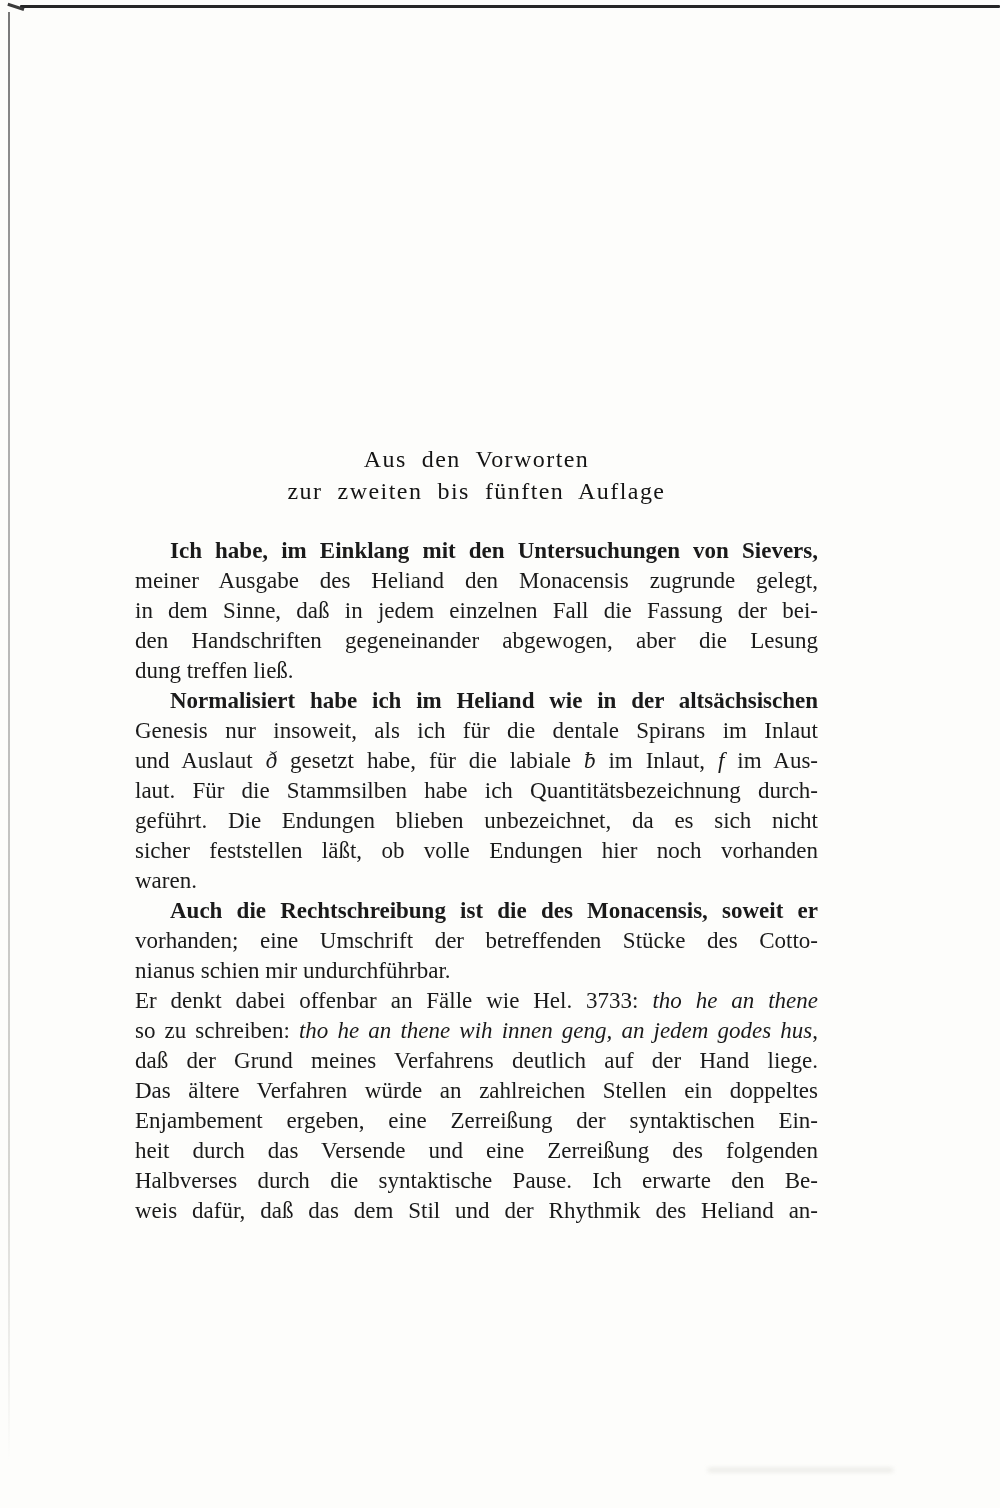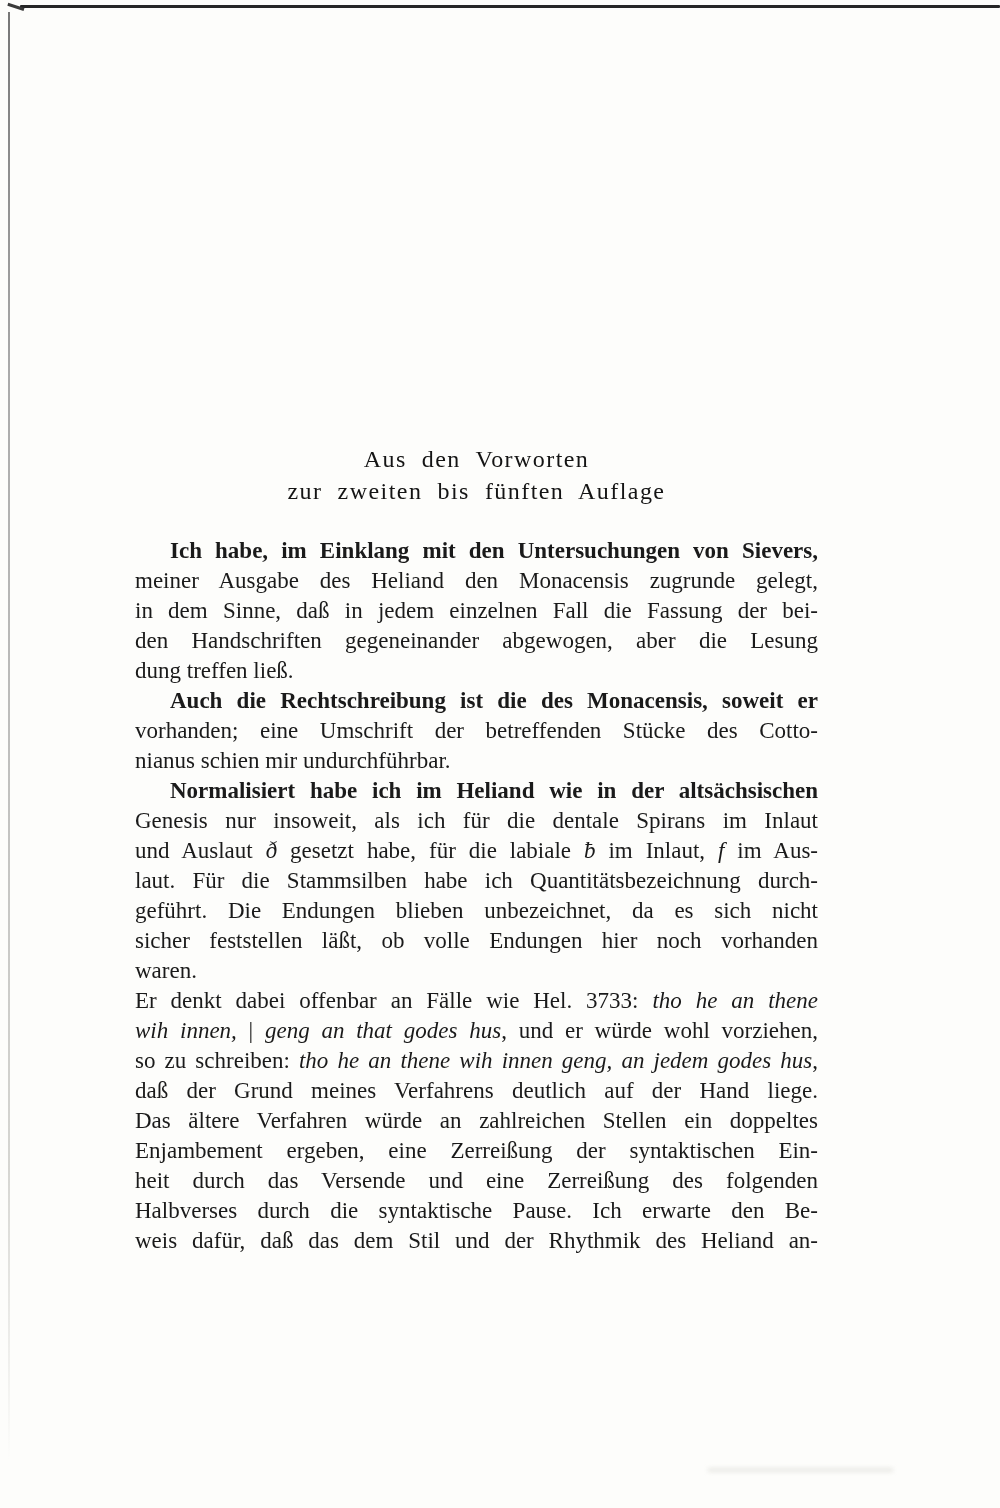--- a/index.html
+++ b/index.html
@@ -82,36 +82,35 @@
 
 <div class="body-text">
     <div>
       <div class="line indent"><span class="rm">Ich habe, im Einklang mit den Untersuchungen von Sievers,</span></div>
       <div class="line"><span class="rm">meiner Ausgabe des Heliand den Monacensis zugrunde gelegt,</span></div>
       <div class="line"><span class="rm">in dem Sinne, daß in jedem einzelnen Fall die Fassung der bei-</span></div>
       <div class="line"><span class="rm">den Handschriften gegeneinander abgewogen, aber die Lesung</span></div>
       <div class="line last"><span class="rm">dung treffen ließ.</span></div>
     </div>
     <div>
-      <div class="line indent"><span class="rm">Auch die Rechtschreibung ist die des Monacensis, soweit er</span></div>
-      <div class="line"><span class="rm">vorhanden; eine Umschrift der betreffenden Stücke des Cotto-</span></div>
-      <div class="line last"><span class="rm">nianus schien mir undurchführbar.</span></div>
-    </div>
-    <div>
       <div class="line indent"><span class="rm">Normalisiert habe ich im Heliand wie in der altsächsischen</span></div>
       <div class="line"><span class="rm">Genesis nur insoweit, als ich für die dentale Spirans im Inlaut</span></div>
       <div class="line"><span class="rm">und Auslaut </span><span class="it">ð</span><span class="rm"> gesetzt habe, für die labiale </span><span class="it">ƀ</span><span class="rm"> im Inlaut, </span><span class="it">f</span><span class="rm"> im Aus-</span></div>
       <div class="line"><span class="rm">laut. Für die Stammsilben habe ich Quantitätsbezeichnung durch-</span></div>
       <div class="line"><span class="rm">geführt. Die Endungen blieben unbezeichnet, da es sich nicht</span></div>
       <div class="line"><span class="rm">sicher feststellen läßt, ob volle Endungen hier noch vorhanden</span></div>
       <div class="line last"><span class="rm">waren.</span></div>
     </div>
     <div>
+      <div class="line indent"><span class="rm">Auch die Rechtschreibung ist die des Monacensis, soweit er</span></div>
+      <div class="line"><span class="rm">vorhanden; eine Umschrift der betreffenden Stücke des Cotto-</span></div>
+      <div class="line last"><span class="rm">nianus schien mir undurchführbar.</span></div>
+    </div>
+    <div>
       <div class="line"><span class="rm">Er denkt dabei offenbar an Fälle wie Hel. 3733: </span><span class="it">tho he an thene</span></div>
-      <div class="line"><span class="it">wih innen,</span><span class="rm"> | </span><span class="it">geng an that godes hus</span><span class="rm">, und er würde wohl vorziehen,</span></div>
       <div class="line"><span class="rm">so zu schreiben: </span><span class="it">tho he an thene wih innen geng, an jedem godes hus</span><span class="rm">,</span></div>
       <div class="line"><span class="rm">daß der Grund meines Verfahrens deutlich auf der Hand liege.</span></div>
       <div class="line"><span class="rm">Das ältere Verfahren würde an zahlreichen Stellen ein doppeltes</span></div>
       <div class="line"><span class="rm">Enjambement ergeben, eine Zerreißung der syntaktischen Ein-</span></div>
       <div class="line"><span class="rm">heit durch das Versende und eine Zerreißung des folgenden</span></div>
       <div class="line"><span class="rm">Halbverses durch die syntaktische Pause. Ich erwarte den Be-</span></div>
       <div class="line"><span class="rm">weis dafür, daß das dem Stil und der Rhythmik des Heliand an-</span></div>
     </div>
   </div>
 

